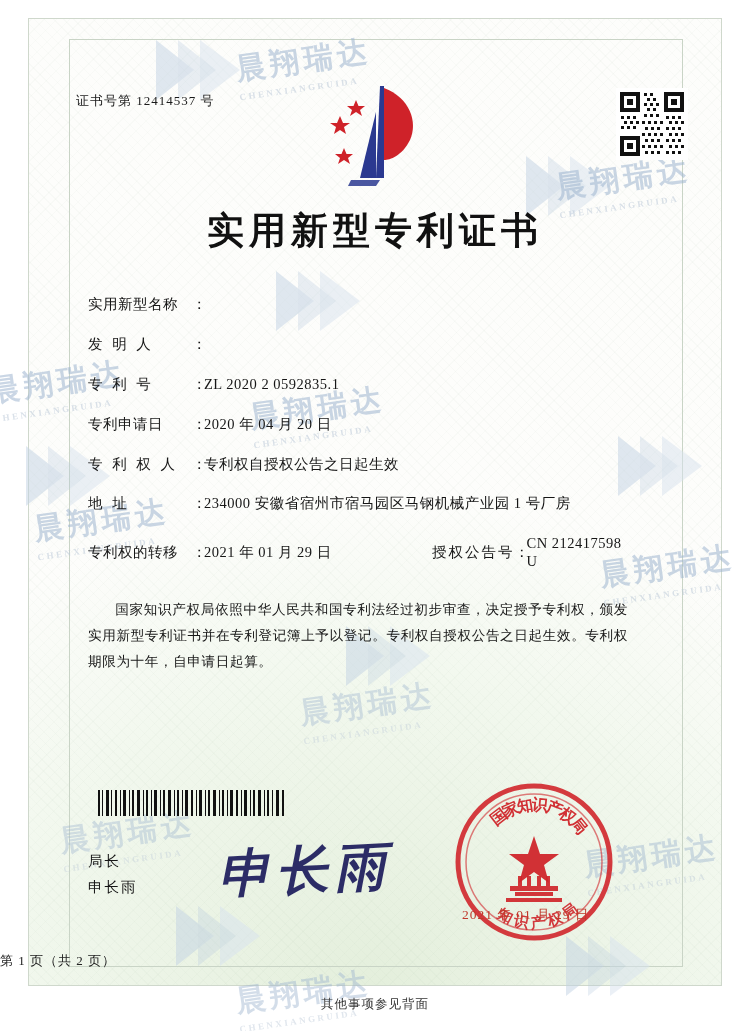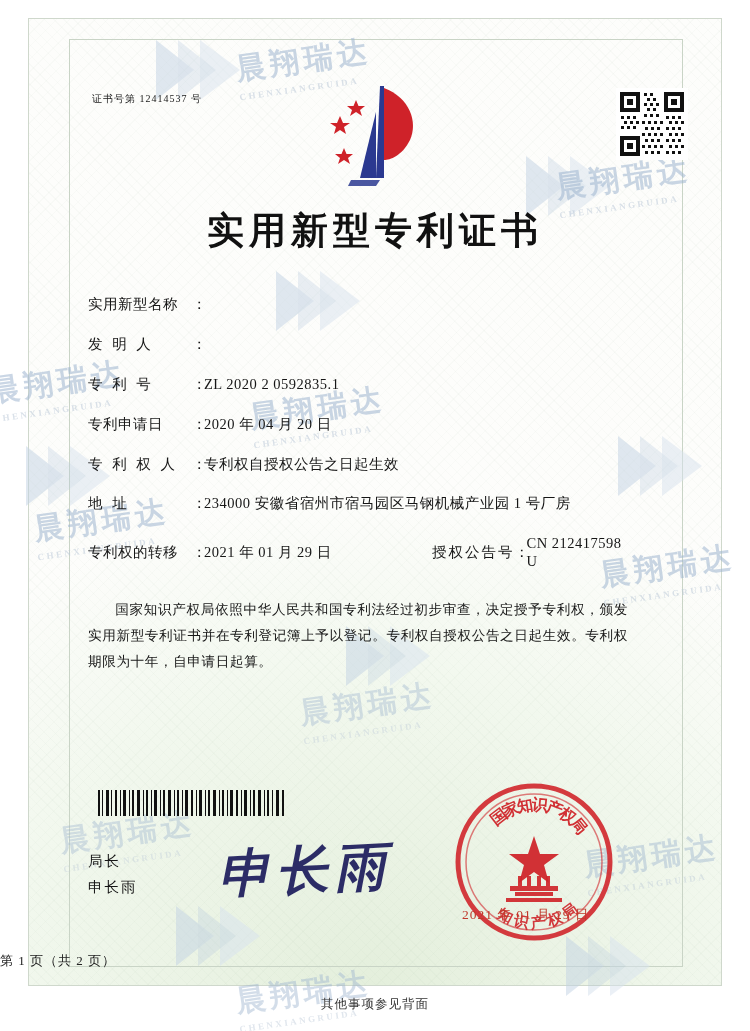--- a/index.html
+++ b/index.html
@@ -59,22 +59,22 @@
   .wm-x svg { width: 100%; height: 100%; }
 
   
   .logo { position: absolute; left: 318px; top: 82px; width: 112px; height: 110px; }
 
   
   .qr { position: absolute; right: 62px; top: 88px; width: 72px; height: 72px; }
 
   
   .cert-no {
-    position: absolute; left: 92px; top: 92px;
-    font-size: 10px; color: #1a1a1a; letter-spacing: 1px;
+    position: absolute; left: 76px; top: 92px;
+    font-size: 13px; color: #1a1a1a; letter-spacing: 1px;
   }
   .doc-title {
     position: absolute; left: 0; right: 0; top: 206px;
     text-align: center;
     font-size: 37px; font-weight: bold; letter-spacing: 5px; color: #111;
   }
   .fields {
     position: absolute; left: 88px; top: 296px; width: 540px;
   }
   .field-row {

